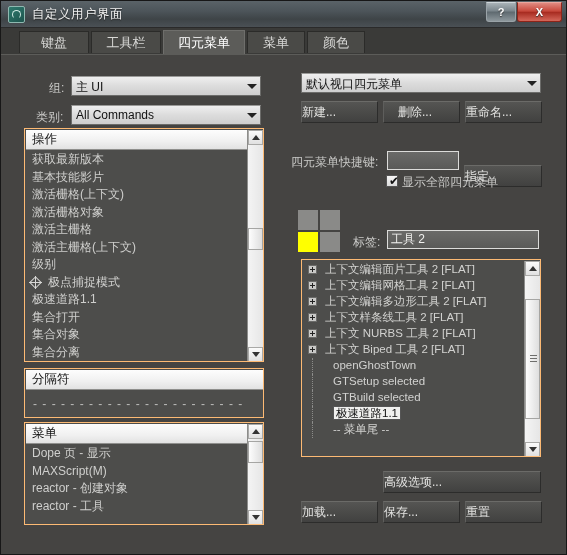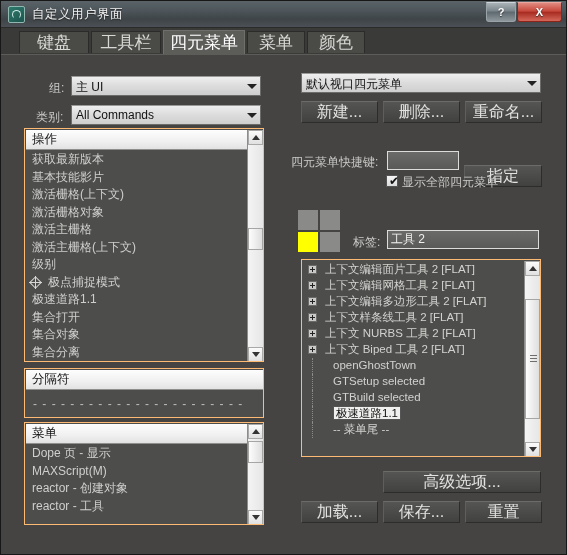--- a/index.html
+++ b/index.html
@@ -88,21 +88,21 @@
     width: 565px; height: 27px;
     background: #3a3a38;
     border-bottom: 1px solid #5c5c59;
   }
   .tab {
     position: absolute;
     top: 3px;
     height: 22px;
     line-height: 21px;
     text-align: center;
-    font-size: 17px;
+    font-size: 13px;
     color: #d8d8d6;
     background: #4a4a47;
     border: 1px solid #2b2b29;
     border-bottom: none;
     white-space: nowrap;
   }
   .tab.active {
     background: #5c5c59;
     color: #ffffff;
     height: 24px;
@@ -145,23 +145,23 @@
 
   
   .btn {
     position: absolute;
     height: 22px;
     background: linear-gradient(180deg, #555553 0%, #4b4b49 50%, #414140 100%);
     border: 1px solid #2c2c2b;
     border-top-color: #6b6b68;
     border-left-color: #5e5e5c;
     color: #e2e2e0;
-    font-size: 16px;
+    font-size: 12px;
     line-height: 20px;
-    text-align: center;
+    text-align: left;
     white-space: nowrap;
   }
 
   
   .listpanel {
     position: absolute;
     background: #4d4d4b;
     border: 1px solid #fdba74;
     overflow: hidden;
   }
@@ -438,21 +438,21 @@
         </div>
     </div>
   </div>
 
   <div class="combo" style="left:300px;top:72px;width:240px;">
     <div class="cval">默认视口四元菜单</div>
     <div class="arrow"></div>
   </div>
 
   <div class="btn" style="left:300px;top:100px;width:77px;">新建...</div>
-  <div class="btn" style="left:382px;top:100px;width:77px;">删除...</div>
+  <div class="btn" style="left:382px;top:100px;width:77px;padding-left:14px;">删除...</div>
   <div class="btn" style="left:464px;top:100px;width:77px;">重命名...</div>
 
   <div class="lbl" style="left:290px;top:153px;">四元菜单快捷键:</div>
   <div class="tinput light" style="left:386px;top:150px;width:72px;"></div>
   <div class="btn" style="left:463px;top:149px;width:78px;margin-top:15px;">指定</div>
 
   <div class="cbox" style="left:385px;top:174px;">
     <div class="chk">✔</div>
   </div>
   <div class="lbl" style="left:401px;top:173px;">显示全部四元菜单</div>

